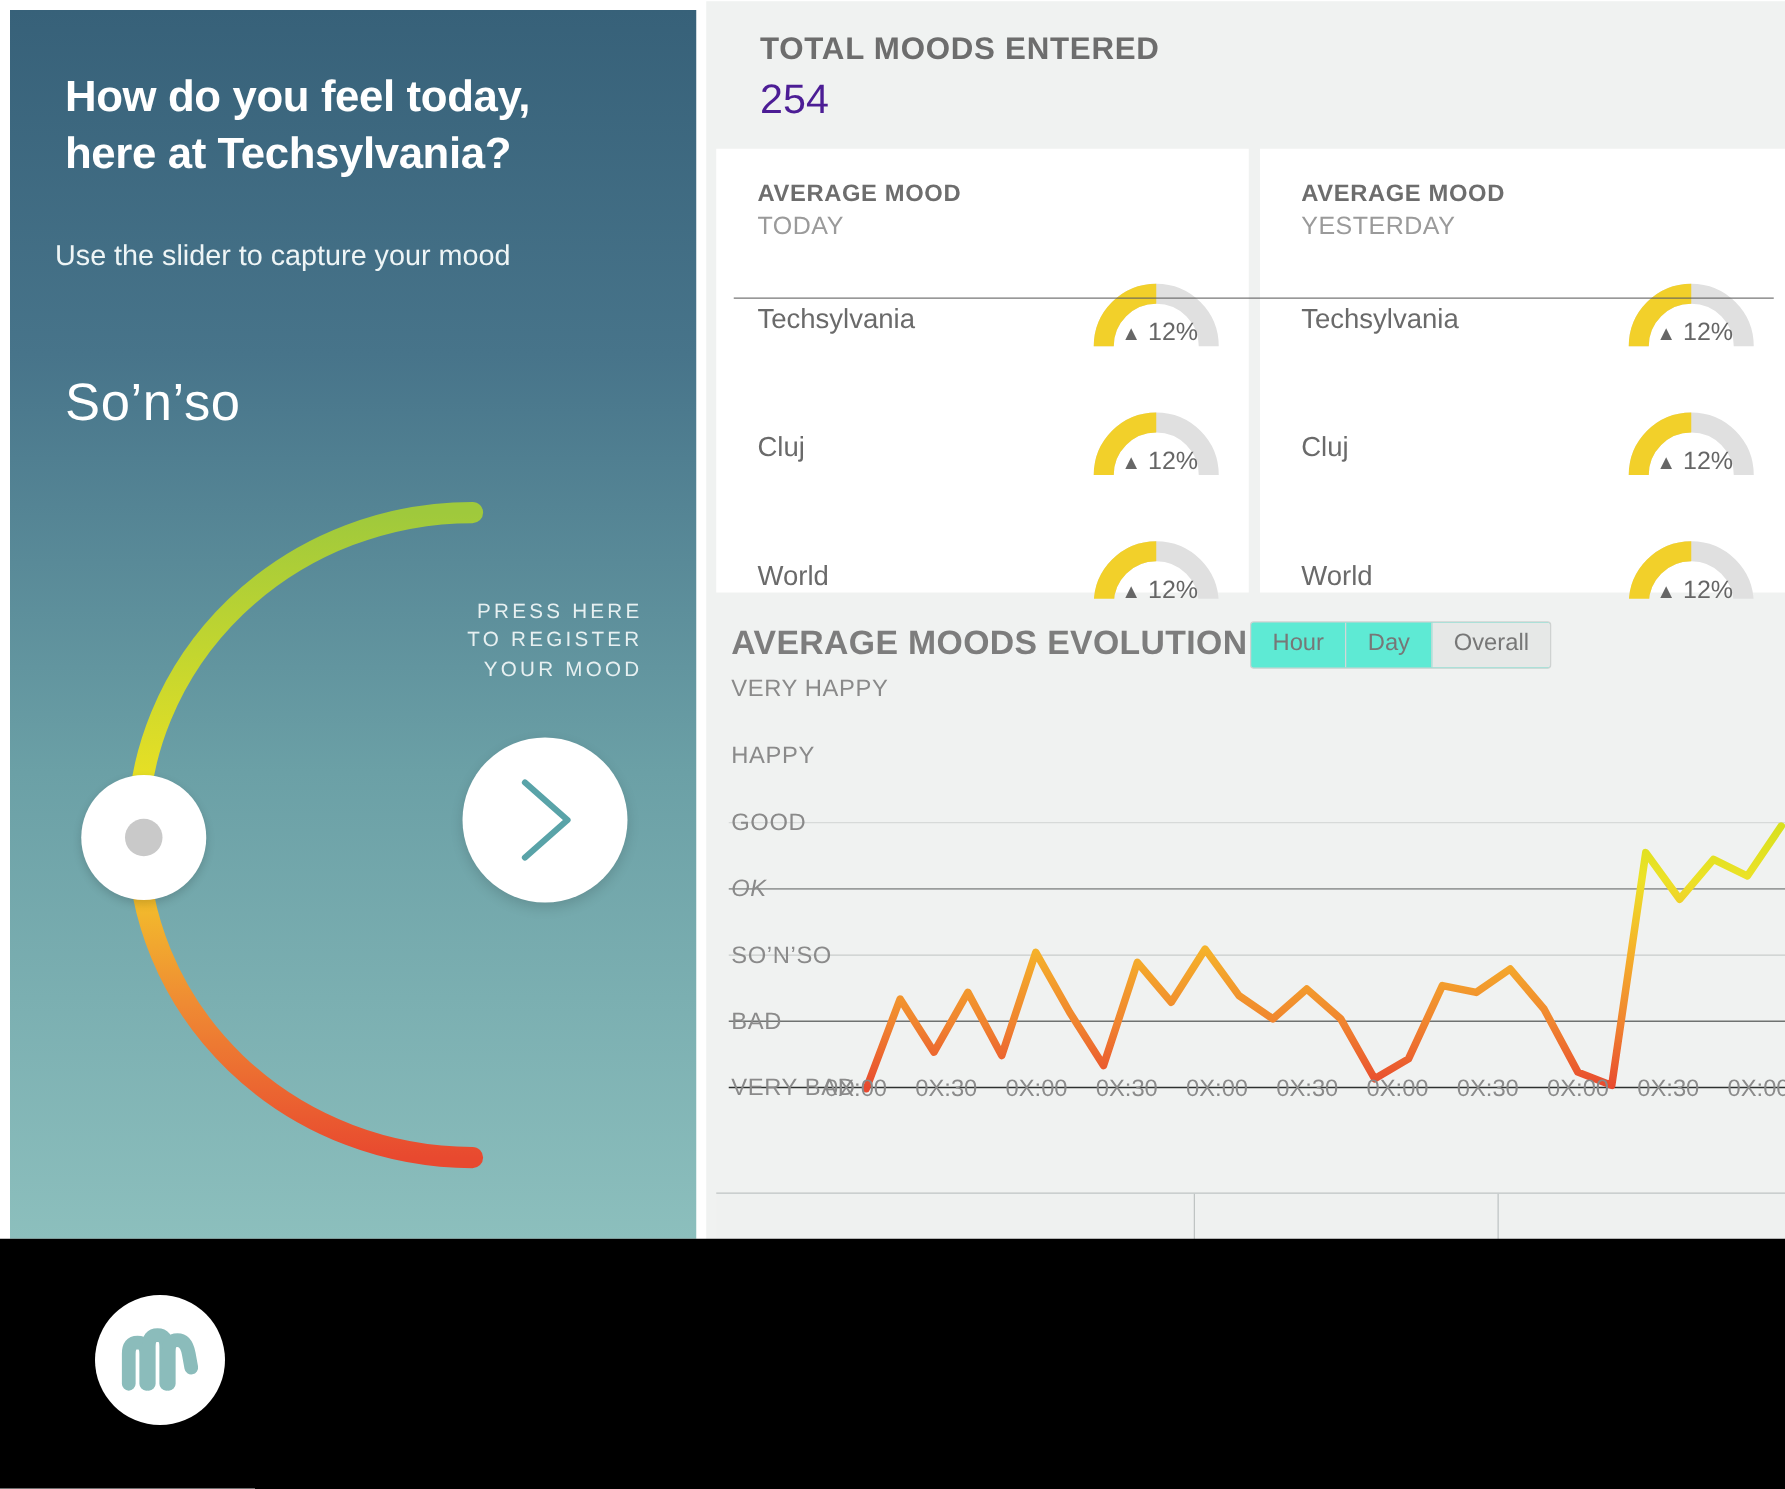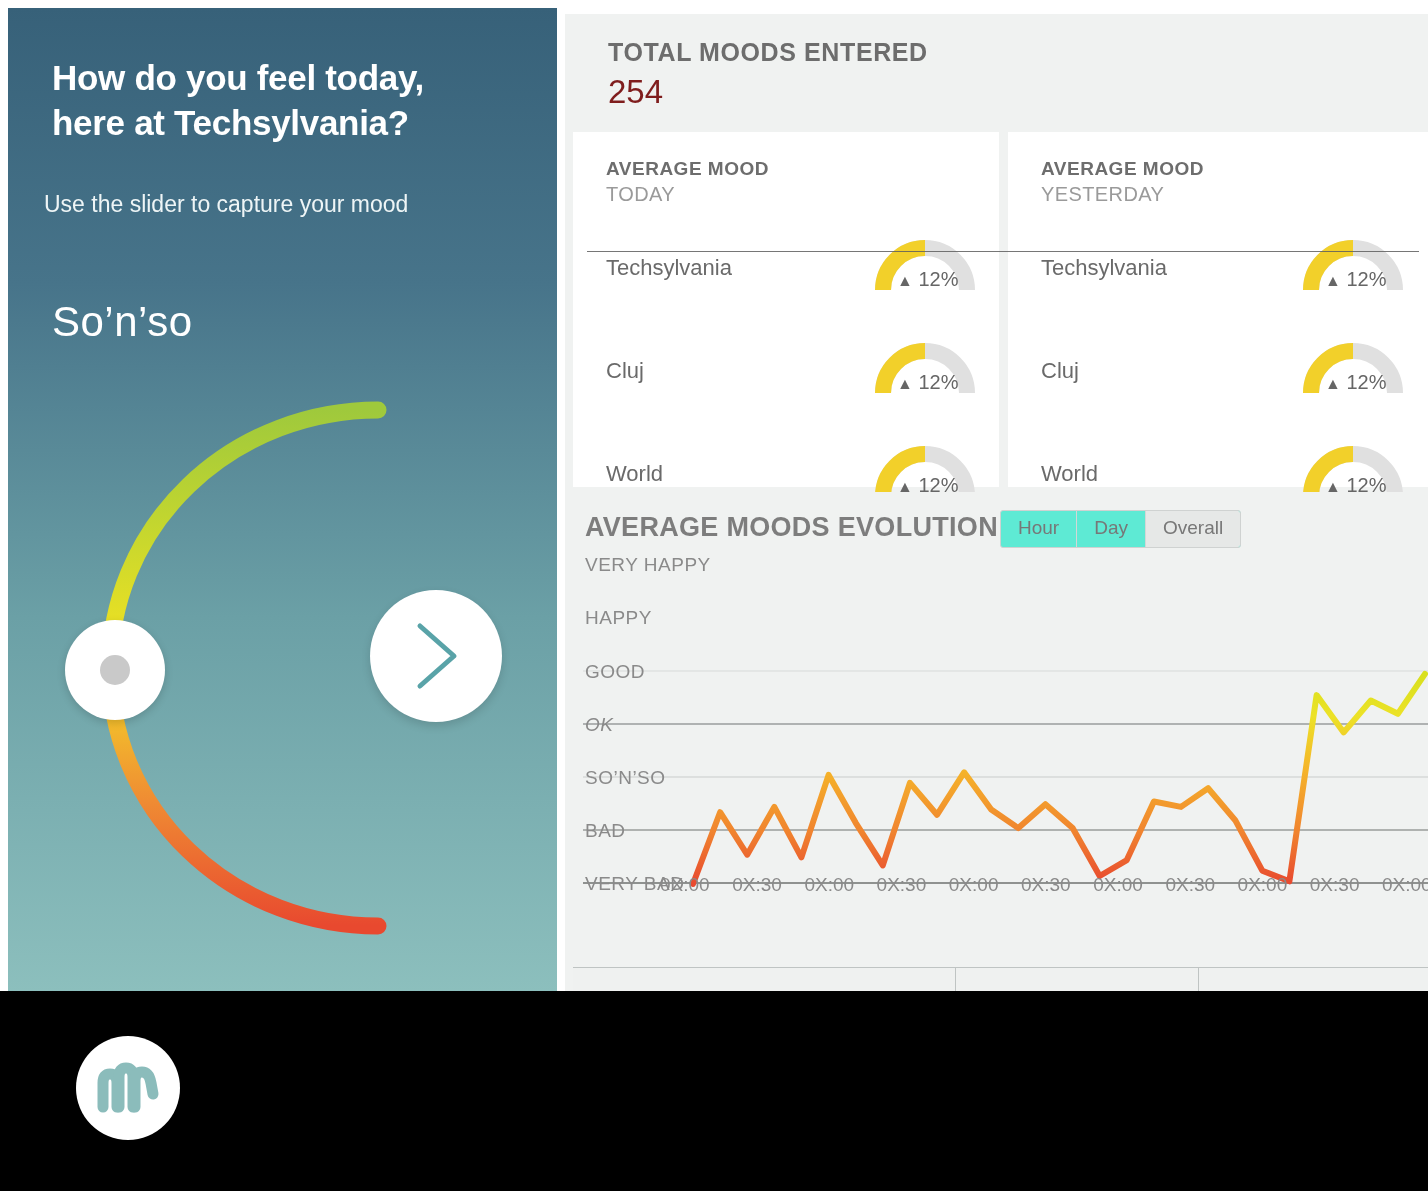--- a/index.html
+++ b/index.html
@@ -49,26 +49,26 @@
   }
   #register-button {
     position:absolute; left:362px; top:582px; width:132px; height:132px;
     border-radius:50%; background:#ffffff; cursor:pointer;
     box-shadow:0 4px 10px rgba(0,0,0,0.14);
     display:flex; align-items:center; justify-content:center;
   }
 
   
   #dashboard {
-    position:absolute; left:565px; top:14px; width:863px; height:1021px;
+    position:absolute; left:565px; top:1px; width:863px; height:1021px;
     background:#f0f2f1;
   }
   #total-block { position:absolute; left:43px; top:24px; }
   #total-label { color:#6d6d6d; font-size:25px; font-weight:bold; letter-spacing:0.6px; }
-  #total-value { color:#7f1d1d; font-size:33px; font-weight:300; margin-top:6px; }
+  #total-value { color:#4c1d95; font-size:33px; font-weight:300; margin-top:6px; }
 
   .avg-card {
     position:absolute; top:118px; height:355px; background:#ffffff;
   }
   #avg-today    { left:8px;   width:426px; }
   #avg-yesterday{ left:443px; width:420px; }
 
   .avg-title   { position:absolute; left:33px; top:26px; color:#6d6d6d;
                  font-size:19px; font-weight:bold; letter-spacing:0.5px; }
   .avg-period  { position:absolute; left:33px; top:51px; color:#9a9a9a;
@@ -152,20 +152,21 @@
           </linearGradient>
         </defs>
         <path d="M 360 32 A 268 258 0 1 0 360 548" fill="none" stroke="url(#arcGrad)" stroke-width="17" stroke-linecap="round"></path>
       </svg>
     </div>
 
     <div id="slider-knob">
       <div class="dot"></div>
     </div>
 
+    <div id="press-label">PRESS HERE<br>TO REGISTER<br>YOUR MOOD</div>
 
     <div id="register-button">
       <svg width="52" height="72" viewBox="0 0 52 72" aria-hidden="true">
         <polyline points="10,6 44,36 10,66" fill="none" stroke="#59a3a8" stroke-width="5" stroke-linecap="round" stroke-linejoin="round"></polyline>
       </svg>
     </div>
   </div>
 
   <div id="dashboard">
 

